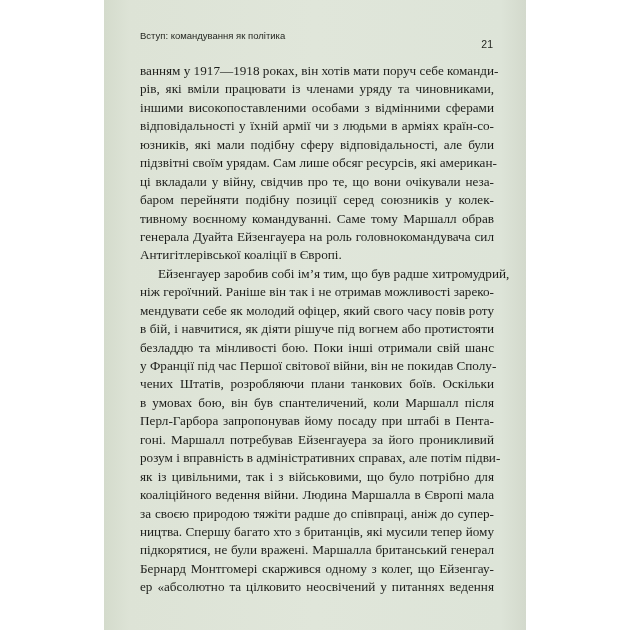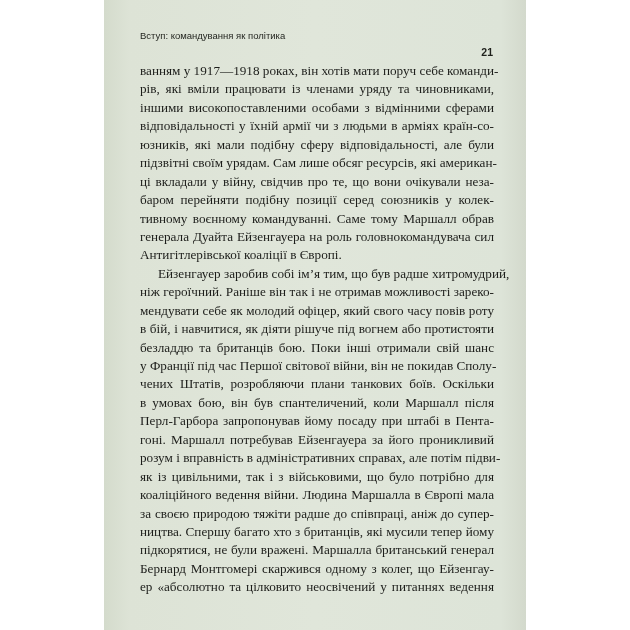--- a/index.html
+++ b/index.html
@@ -8,21 +8,21 @@
     }
     .page {
       position: absolute; left: 104px; top: 0; width: 422px; height: 630px;
       background: linear-gradient(90deg, #d4dbcc 0%, #dde3d6 6%, #e0e6da 50%, #dde4d8 94%, #d3d9cc 100%);
     }
     .running-head {
       position: absolute; left: 36px; top: 30px; width: 353px; height: 14px;
       font-family: "Liberation Sans", sans-serif; font-size: 9.5px; color: #1f211c;
     }
     .running-head .title { position: absolute; left: 0; top: 0; }
-    .running-head .pagenum { position: absolute; right: 0; top: 16px; font-weight: bold; font-size: 10.5px; }
+    .running-head .pagenum { position: absolute; right: 0; top: 8px; font-weight: normal; font-size: 10.5px; }
     .body-text {
       position: absolute; left: 36px; top: 62px; width: 354px;
       font-family: "Liberation Serif", serif; font-size: 13.2px; line-height: 18.45px;
       color: #1c1d1a;
     }
     .line { display: block; white-space: nowrap; text-align: justify; text-align-last: justify; height: 18.45px; }
     .line.last { text-align-last: left; }
     .line.indent { padding-left: 18px; }
   </style>
 </head>
@@ -42,21 +42,21 @@
       <span class="line">підзвітні своїм урядам. Сам лише обсяг ресурсів, які американ-</span>
       <span class="line">ці вкладали у війну, свідчив про те, що вони очікували неза-</span>
       <span class="line">баром перейняти подібну позиції серед союзників у колек-</span>
       <span class="line">тивному воєнному командуванні. Саме тому Маршалл обрав</span>
       <span class="line">генерала Дуайта Ейзенгауера на роль головнокомандувача сил</span>
       <span class="line last">Антигітлерівської коаліції в Європі.</span>
       <span class="line indent">Ейзенгауер заробив собі ім’я тим, що був радше хитромудрий,</span>
       <span class="line">ніж героїчний. Раніше він так і не отримав можливості зареко-</span>
       <span class="line">мендувати себе як молодий офіцер, який свого часу повів роту</span>
       <span class="line">в бій, і навчитися, як діяти рішуче під вогнем або протистояти</span>
-      <span class="line">безладдю та британців бою. Поки інші отримали свій шанс</span>
+      <span class="line">безладдю та мінливості бою. Поки інші отримали свій шанс</span>
       <span class="line">у Франції під час Першої світової війни, він не покидав Сполу-</span>
       <span class="line">чених Штатів, розробляючи плани танкових боїв. Оскільки</span>
       <span class="line">в умовах бою, він був спантеличений, коли Маршалл після</span>
       <span class="line">Перл-Гарбора запропонував йому посаду при штабі в Пента-</span>
       <span class="line">гоні. Маршалл потребував Ейзенгауера за його проникливий</span>
       <span class="line">розум і вправність в адміністративних справах, але потім підви-</span>
       <span class="line">як із цивільними, так і з військовими, що було потрібно для</span>
       <span class="line">коаліційного ведення війни. Людина Маршалла в Європі мала</span>
       <span class="line">за своєю природою тяжіти радше до співпраці, аніж до супер-</span>
       <span class="line">ництва. Спершу багато хто з британців, які мусили тепер йому</span>

